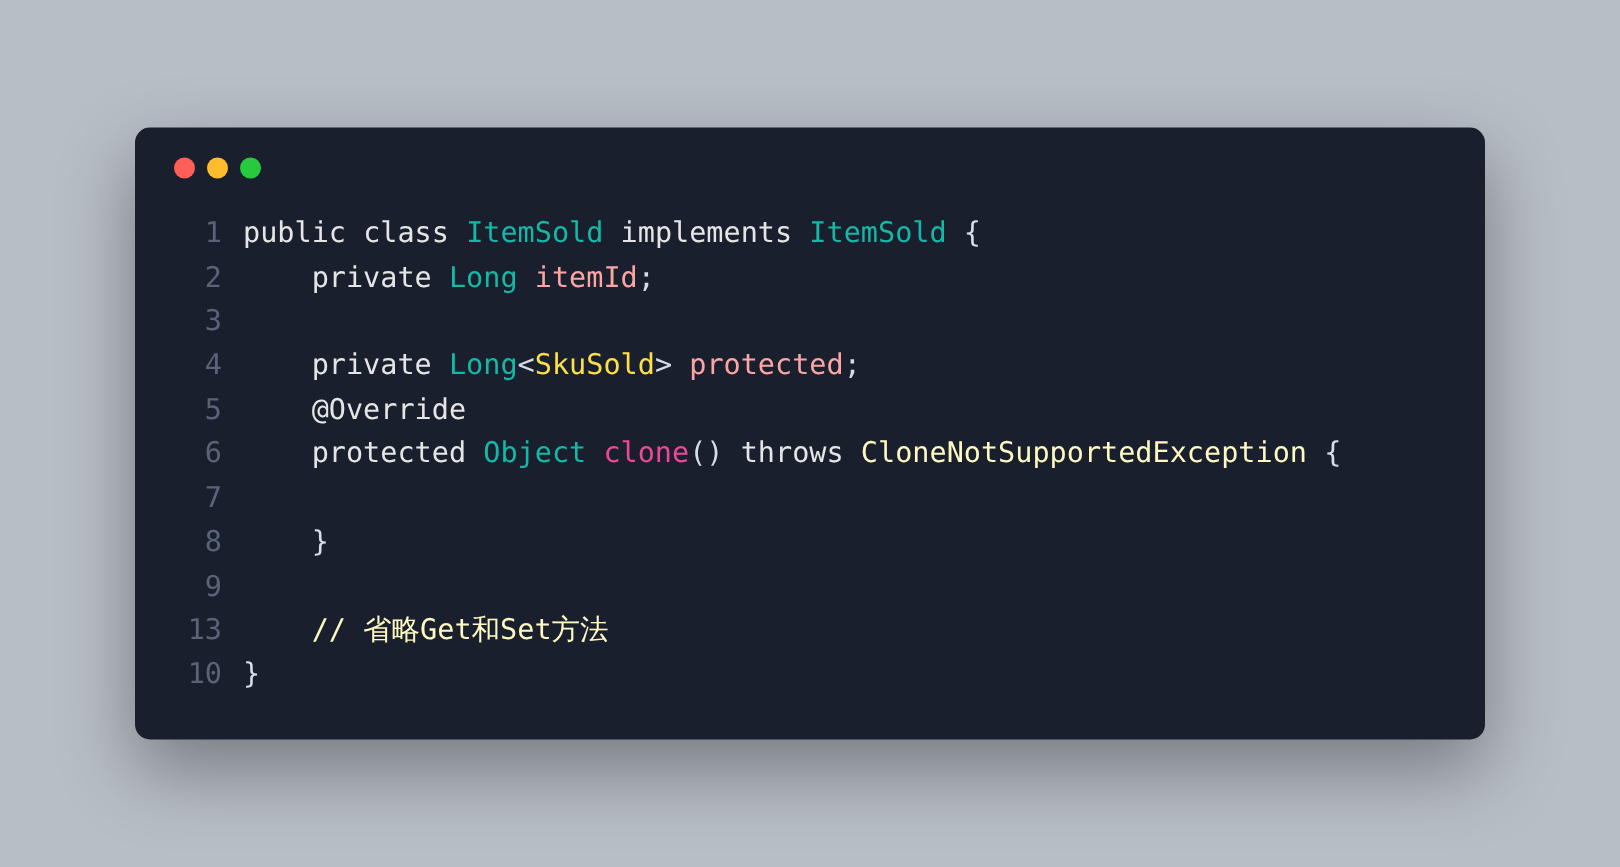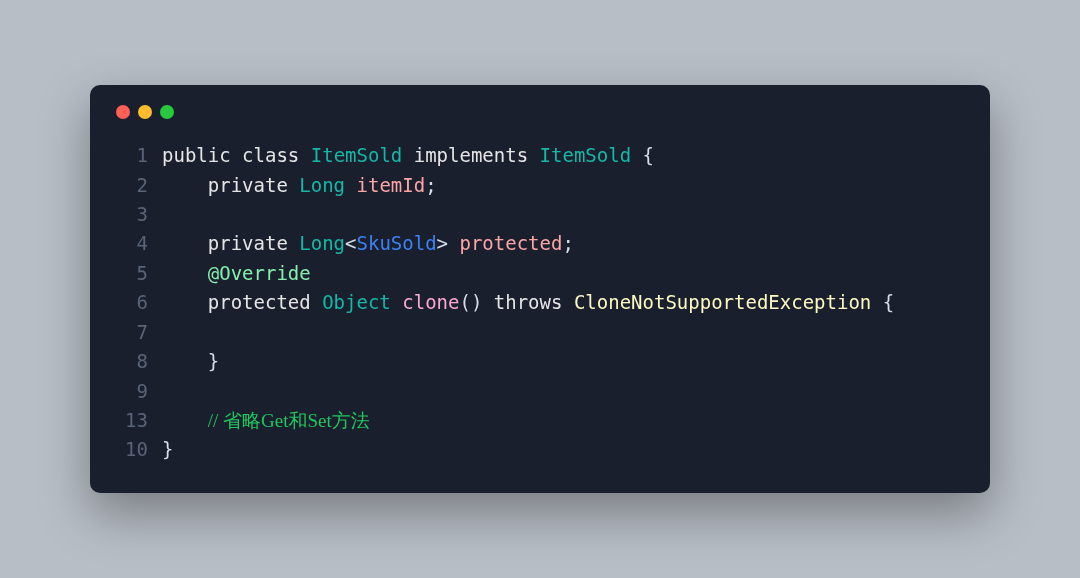--- a/index.html
+++ b/index.html
@@ -52,26 +52,26 @@
       margin-right: 14px;
       user-select: none;
       flex-shrink: 0;
     }
     .content {
       color: #d6dde8;
     }
     .kw { color: #e5e5e5; }
     .type { color: #14b8a6; }
     .name { color: #fca5a5; }
-    .method { color: #f9a8d4; }
-    .annotation { color: #86efac; }
+    .method { color: #ec4899; }
+    .annotation { color: #e5e5e5; }
     .exception { color: #fef9c3; }
-    .comment { color: #22c55e; font-family: Liberation Serif, serif; }
+    .comment { color: #fef9c3; }
     .punct { color: #d6dde8; }
-    .qualifier { color: #3b82f6; }
+    .qualifier { color: #fde047; }
   </style>
 </head>
 <body>
 
 <div class="window">
   <div class="titlebar">
     <div class="dot red"></div>
     <div class="dot yellow"></div>
     <div class="dot green"></div>
   </div>

